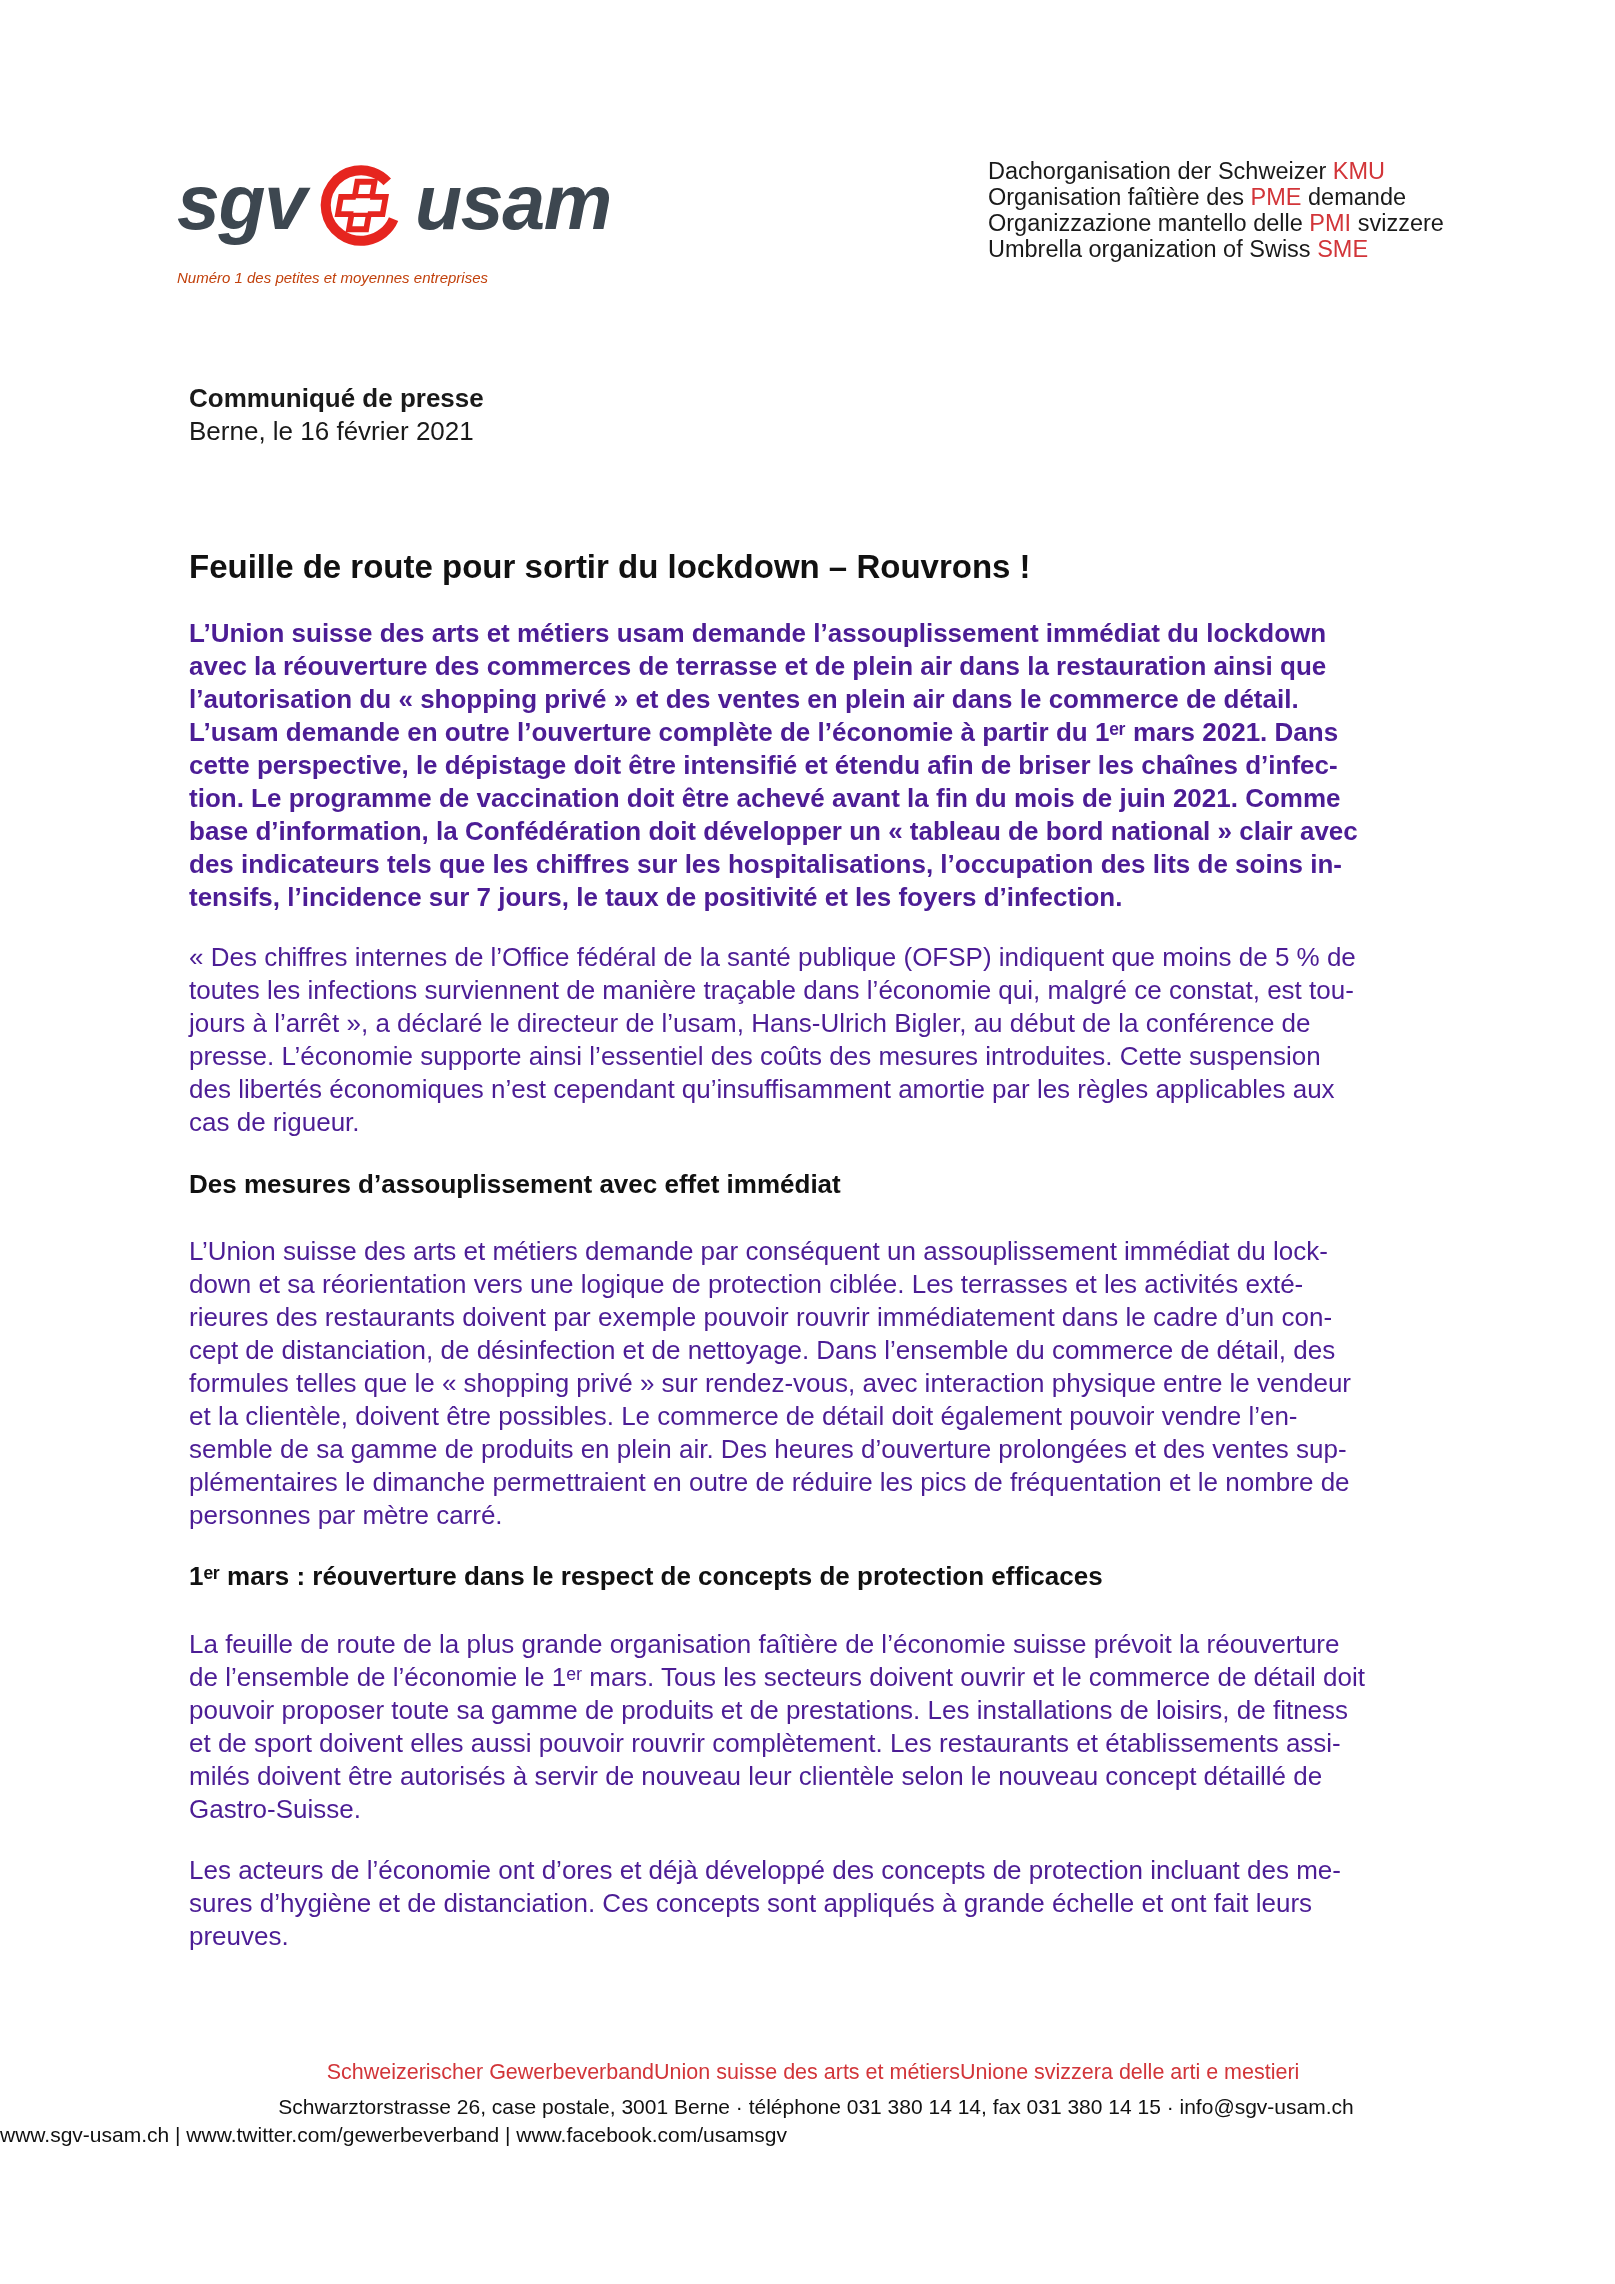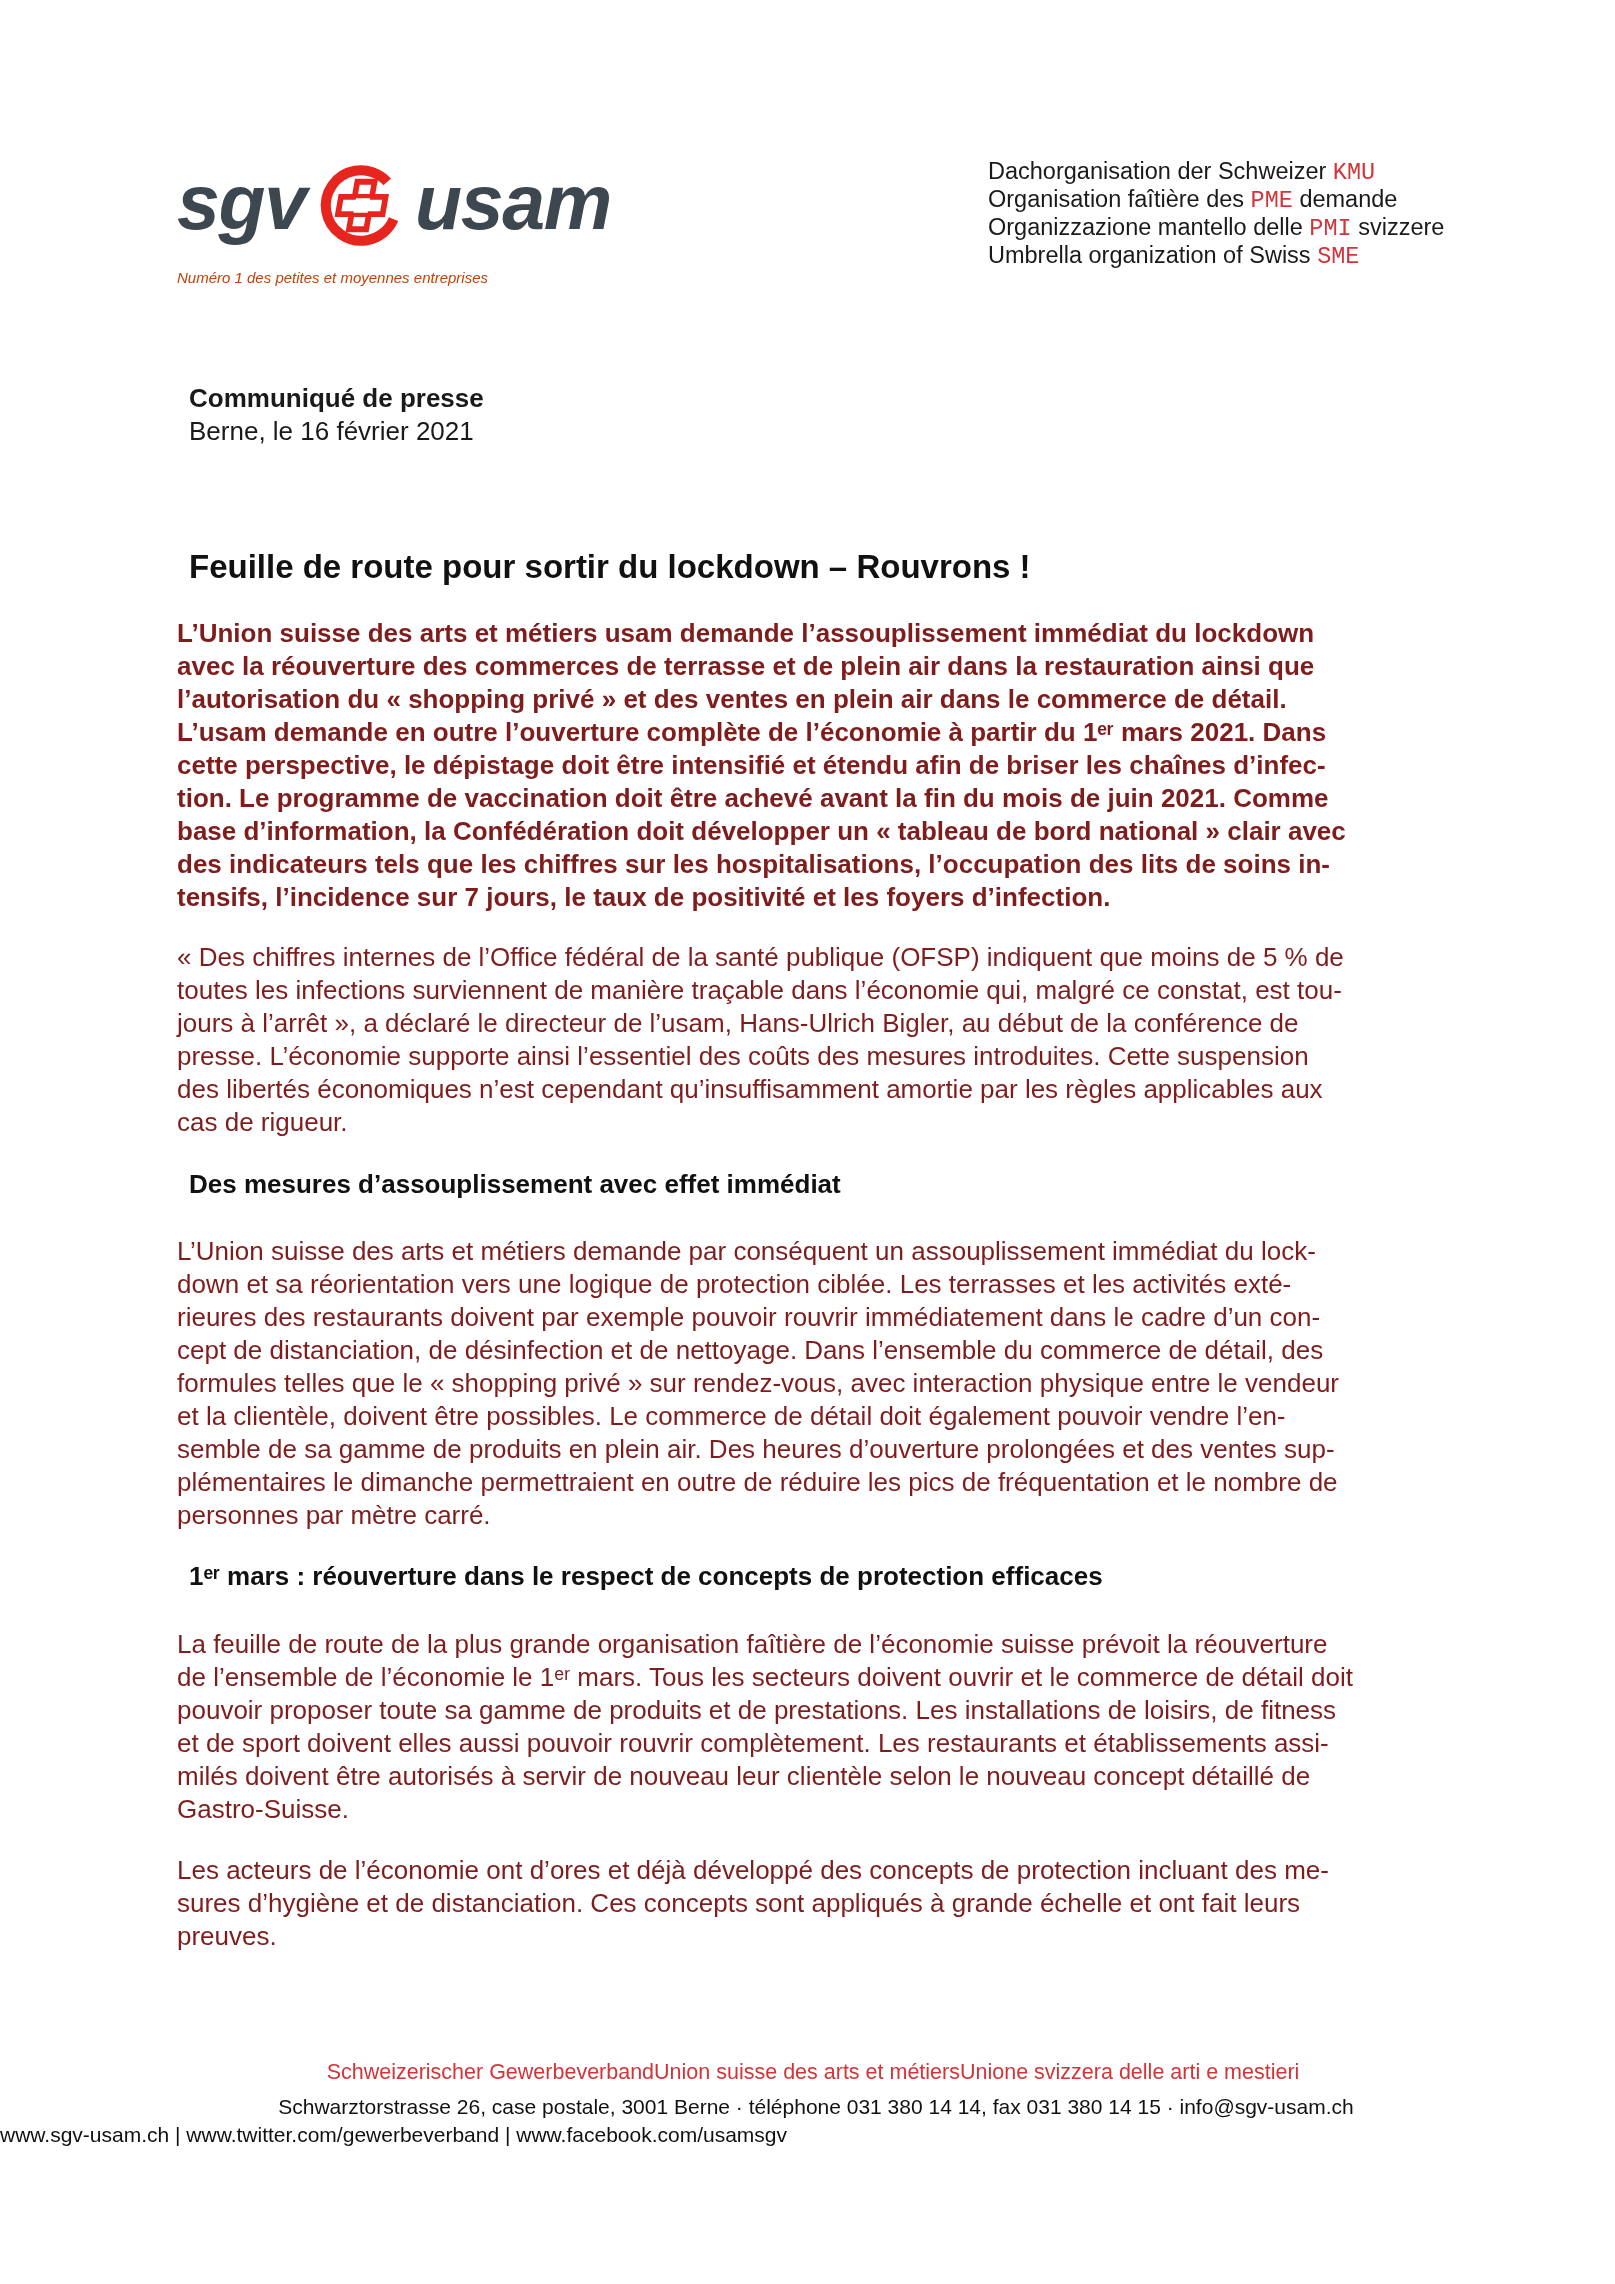--- a/index.html
+++ b/index.html
@@ -31,38 +31,38 @@
     font-style: italic;
     font-size: 15px;
     color: #c2410c;
   }
 
   .orgs-block {
     position: absolute; left: 988px; top: 158px;
     font-size: 23.5px; line-height: 26px; color: #1a1a1a;
   }
   .orgs-line { white-space: nowrap; }
-  .org-red { color: #d23539; font-family: Liberation Mono, monospace; }
+  .org-red { color: #d23539; }
 
   
   .press-meta { position: absolute; left: 189px; top: 382px; font-size: 26px; line-height: 33px; }
   .press-meta .label { font-weight: 700; }
 
   
   .doc-title {
     position: absolute; left: 189px; top: 548px;
     font-size: 33px; font-weight: 700; line-height: 37px;
     color: #111111; white-space: nowrap;
   }
 
   
   .para {
-    position: absolute; left: 177px; width: 1291px;
+    position: absolute; left: 189px; width: 1291px;
     font-size: 26px; line-height: 33px;
-    white-space: pre-line; color: #7f1d1d;
+    white-space: pre-line; color: #4c1d95;
   }
   .para.bold { font-weight: 700; }
   .subheading {
     position: absolute; left: 189px;
     font-size: 26px; line-height: 33px; font-weight: 700;
     color: #111111; white-space: nowrap;
   }
   .lead   { top: 617px; }
   .para2  { top: 941px; }
   .h3a    { top: 1168px; }

